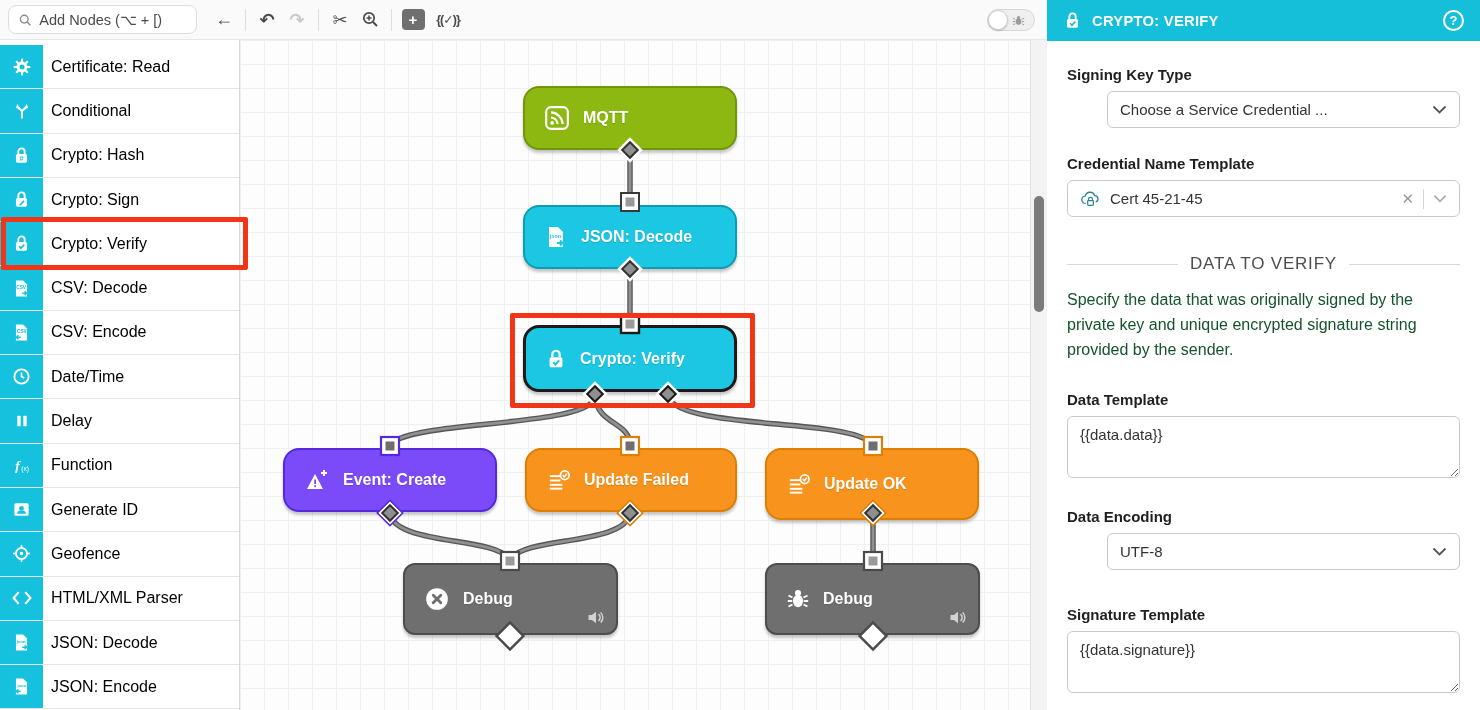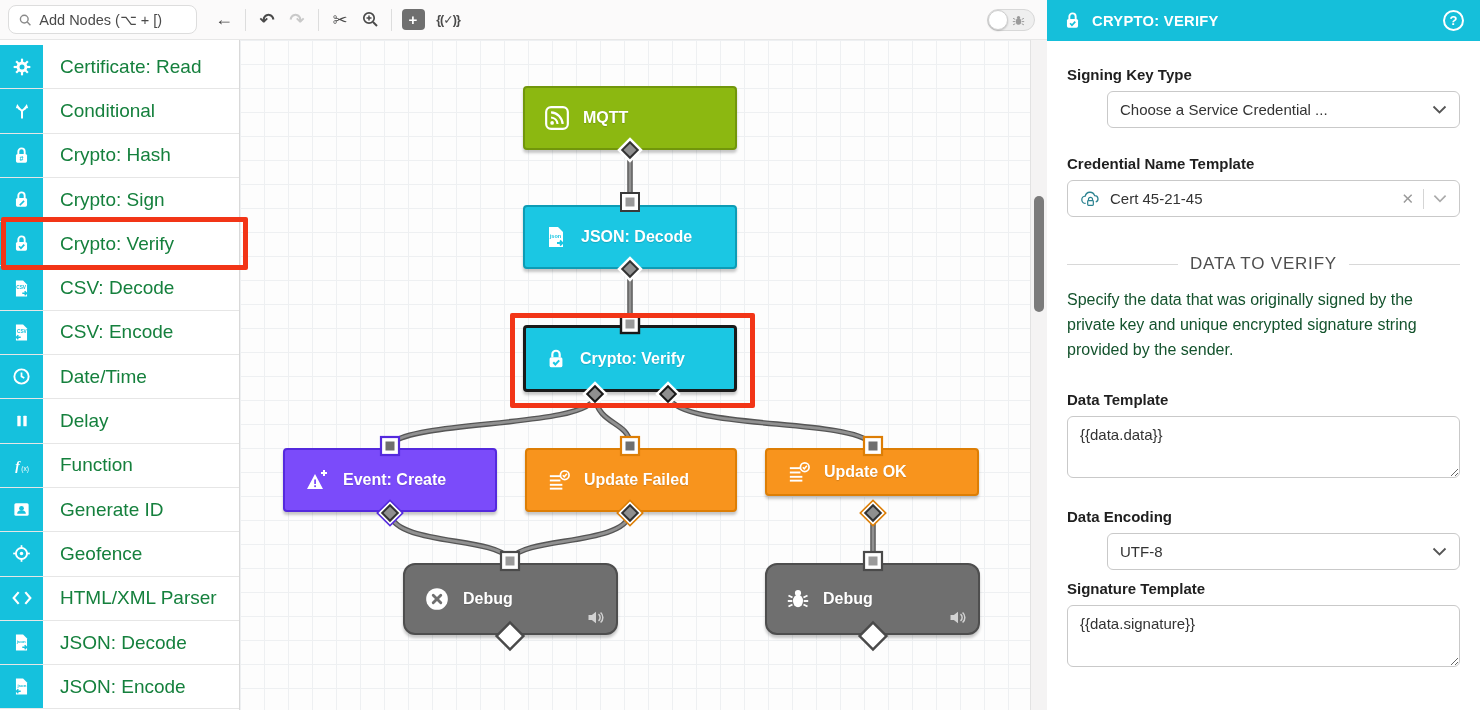--- a/index.html
+++ b/index.html
@@ -26,40 +26,40 @@
             border:1px solid #d8d8d8; border-radius:11px; display:flex; align-items:center; }
   .knob { width:20px; height:20px; border-radius:50%; background:#fff; border:1px solid #cfcfcf;
           box-shadow:0 1px 2px rgba(0,0,0,.2); margin-left:0px; }
   .toggle svg { margin-left:4px; }
 
   
   .sidebar { position:absolute; left:0; top:40px; width:240px; height:670px; background:#fff;
              border-right:1px solid #d9d9d9; padding-top:5px; z-index:4; }
   .srow { display:flex; align-items:stretch; height:44.3px; border-bottom:1px solid #e6e6e6; cursor:pointer; }
   .sicon { width:43px; background:#15c1dd; display:flex; align-items:center; justify-content:center; flex:none; }
-  .slabel { display:flex; align-items:center; padding-left:17px; font-size:19px; color:#15803d; }
+  .slabel { display:flex; align-items:center; padding-left:8px; font-size:16px; color:#000000; }
   .sicon svg, .sicon span { display:block; }
 
   
   .canvas { position:absolute; left:240px; top:40px; width:807px; height:670px; background:#fdfdfd;
             background-image:linear-gradient(#eef0f2 1px, transparent 1px),
                              linear-gradient(90deg,#eef0f2 1px, transparent 1px);
             background-size:24px 24px; overflow:hidden; }
   svg.edges, svg.connectors { position:absolute; left:0; top:0; pointer-events:none; }
   svg.edges { z-index:1; } svg.connectors { z-index:3; }
   .node { position:absolute; z-index:2; display:flex; align-items:center; gap:13px; padding-left:19px;
-          border-radius:4px; color:#fff; font-weight:bold; font-size:16px;
+          border-radius:16px; color:#fff; font-weight:bold; font-size:16px;
           box-shadow:0 3px 3px rgba(0,0,0,.22); cursor:pointer; }
   .node .nlabel { text-shadow:0 1px 1px rgba(0,0,0,.15); }
   .n-mqtt   { left:283px; top:46px;  width:214px; height:64px; background:#8cb811; border:2.5px solid #71960b; }
   .n-json   { left:283px; top:165px; width:214px; height:64px; background:#1bc7e3; border:2.5px solid #0d9cb5; }
   .n-crypto { left:283px; top:285px; width:214px; height:67px; background:#1bc7e3; border:3px solid #1a1a1a; }
   .n-event  { left:43px;  top:408px; width:214px; height:64px; background:#7b4bfa; border:2.5px solid #5429dd; }
   .n-ufail  { left:285px; top:408px; width:212px; height:64px; background:#f8941d; border:2.5px solid #dd7e05; }
-  .n-uok    { left:525px; top:408px; width:214px; height:48px; background:#f8941d; border:2.5px solid #dd7e05; }
+  .n-uok    { left:525px; top:408px; width:214px; height:72px; background:#f8941d; border:2.5px solid #dd7e05; }
   .n-debug1 { left:163px; top:523px; width:215px; height:72px; background:#6f6f6f; border:2.5px solid #4e4e4e; border-radius:12px; }
   .n-debug2 { left:525px; top:523px; width:215px; height:72px; background:#6f6f6f; border:2.5px solid #4e4e4e; border-radius:12px; }
   .speaker { position:absolute; right:10px; bottom:7px; }
   .redbox { position:absolute; border:5px solid #f23517; border-radius:2px; z-index:40; pointer-events:none; }
   .redbox-canvas { left:270px; top:273px; width:245px; height:95px; }
   .redbox-sidebar { left:1px; top:217px; width:247px; height:53px; position:absolute; z-index:60; }
 
   
   .vtrack { position:absolute; right:0; top:0; bottom:0; width:17px; background:#f4f3f3;
             border-left:1px solid #e2e2e2; z-index:10; }
@@ -565,18 +565,18 @@
       <textarea class="farea" style="">{{data.data}}</textarea>
 
       <div class="flabel" style="margin-top:26px">Data Encoding</div>
       <div class="fselect mt8">
         <span>UTF-8</span>
         <svg width="15" height="9" viewBox="0 0 15 9">
           <path d="M1.5 1.5 L7.5 7.5 L13.5 1.5" fill="none" stroke="#555" stroke-width="1.8"></path>
         </svg>
       </div>
 
-      <div class="flabel" style="margin-top:10px">Signature Template</div>
+      <div class="flabel" style="margin-top:36px">Signature Template</div>
       <textarea class="farea" style="">{{data.signature}}</textarea>
     </div>
   </div>
 
 </div>
 
 </body></html>

